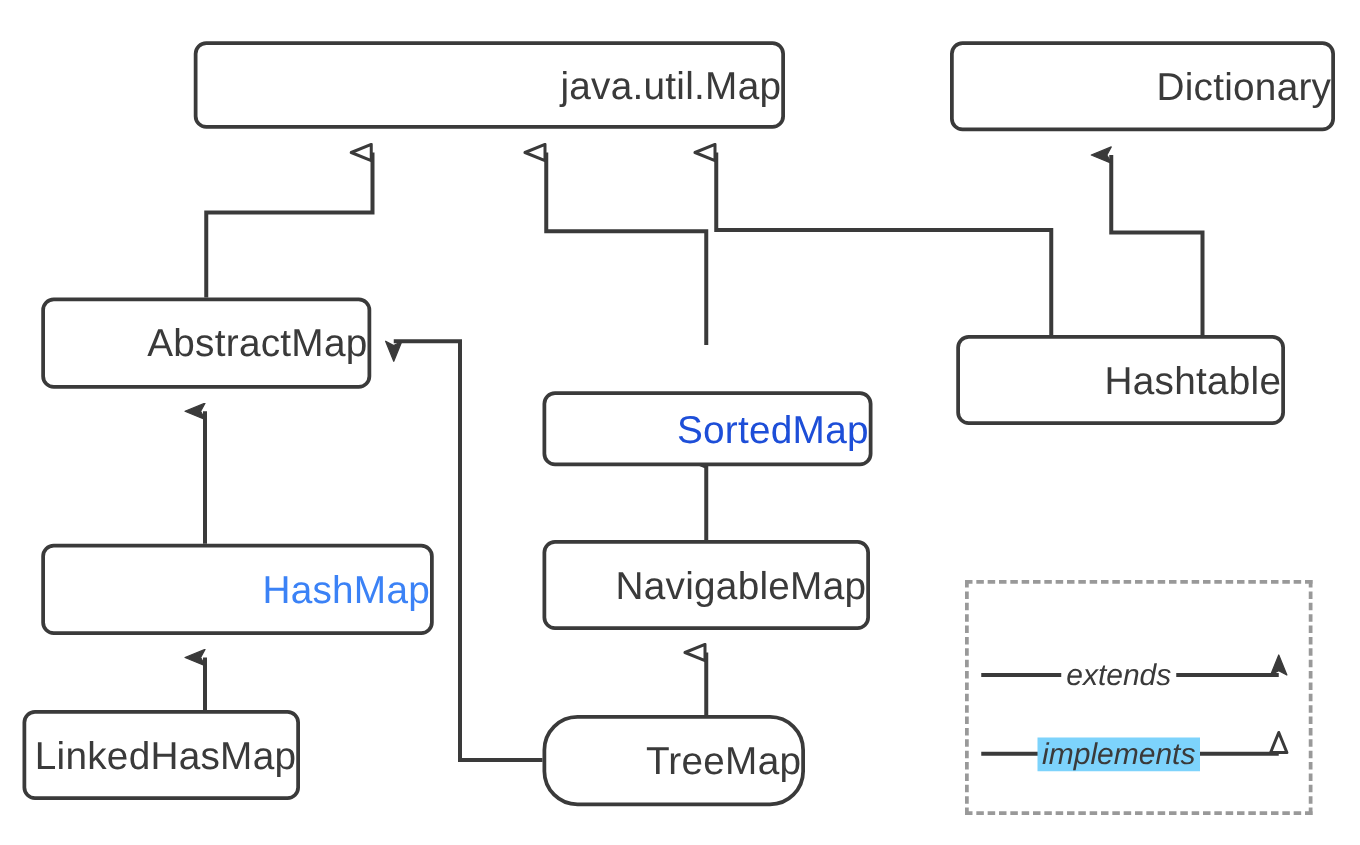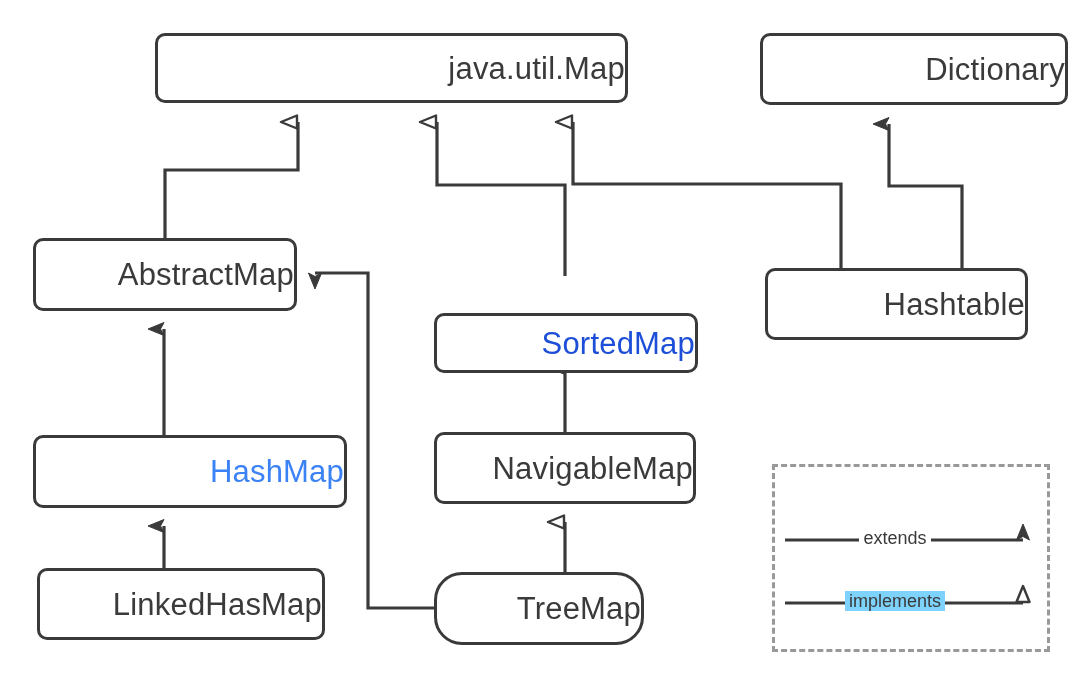--- a/index.html
+++ b/index.html
@@ -42,24 +42,25 @@
   .legend-box {
     position: absolute;
     box-sizing: border-box;
     border: 3px dashed #999999;
     background: transparent;
     z-index: 2;
   }
   .legend-label {
     position: absolute;
     color: #3a3a3a;
-    font-size: 18px;
+    font-size: 24px;
     line-height: 1;
     white-space: nowrap;
     z-index: 4;
+    font-style: italic;
   }
 </style>
 </head>
 <body>
 
 <div id="diagram-root">
 
   <svg id="edge-layer" viewBox="0 0 1088 676" width="1088" height="676" xmlns="http://www.w3.org/2000/svg">
     <defs>
       <marker id="arrow-solid" viewBox="0 0 14 18" refX="7" refY="17" markerWidth="14" markerHeight="18" orient="auto-start-reverse" markerUnits="userSpaceOnUse">
@@ -101,21 +102,21 @@
       </div>
       <div class="uml-node" style="left: 765px; top: 268px; width: 263px; height: 72px; border-color: rgb(58, 58, 58); color: rgb(58, 58, 58); padding-left: 29px;">
         <span>Hashtable</span>
       </div>
       <div class="uml-node" style="left: 33px; top: 435px; width: 314px; height: 73px; border-color: rgb(58, 58, 58); color: #3b82f6;">
         <span>HashMap</span>
       </div>
       <div class="uml-node" style="left: 434px; top: 432px; width: 262px; height: 72px; border-color: rgb(58, 58, 58); color: rgb(58, 58, 58);">
         <span>NavigableMap</span>
       </div>
-      <div class="uml-node" style="left: 37px; top: 568px; width: 288px; height: 72px; border-color: rgb(58, 58, 58); color: rgb(58, 58, 58);">
+      <div class="uml-node" style="left: 18px; top: 568px; width: 222px; height: 72px; border-color: rgb(58, 58, 58); color: rgb(58, 58, 58);">
         <span>LinkedHasMap</span>
       </div>
       <div class="uml-node" style="left: 434px; top: 572px; width: 210px; height: 73px; border-color: rgb(58, 58, 58); color: rgb(58, 58, 58); border-radius: 28px;">
         <span>TreeMap</span>
       </div>
     </div>
 
   <div class="legend-box" id="legend-box" style="left: 772px; top: 464px; width: 278px; height: 188px; border-color: rgb(153, 153, 153);"></div>
   <div id="legend-label-layer">
       <div class="legend-label" style="left: 785px; top: 529px; width: 220px; text-align: center; color: rgb(58, 58, 58);"><span style="background: rgb(255, 255, 255); padding: 0px 4px;">extends</span></div>

